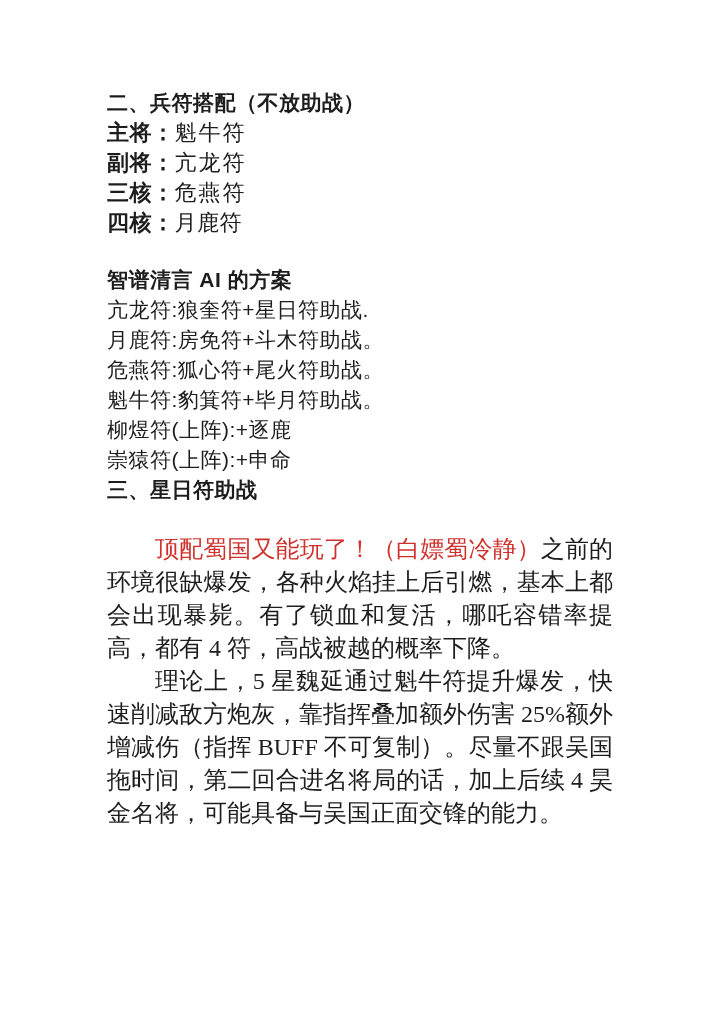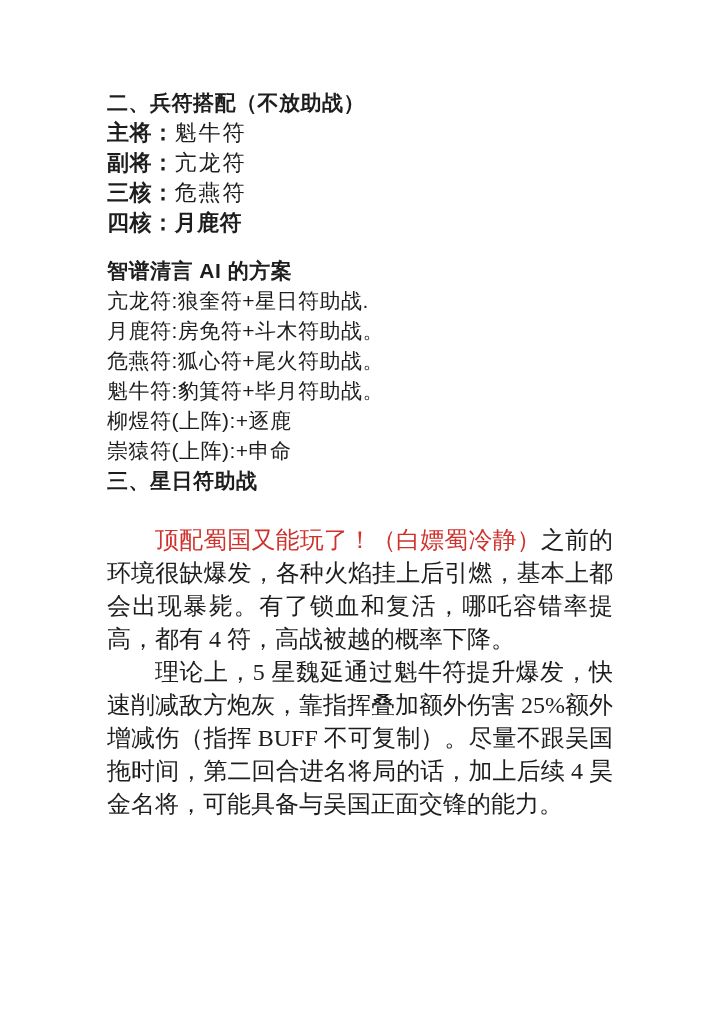--- a/index.html
+++ b/index.html
@@ -37,26 +37,26 @@
     font-weight: bold;
     letter-spacing: 0.5px;
   }
   .role-value {
     font-family: "Liberation Serif", serif;
     font-weight: normal;
     letter-spacing: 2px;
   }
   .role-value.bold-sans {
     font-family: "Liberation Sans", sans-serif;
-    font-weight: bold;
+    font-weight: normal;
     letter-spacing: 0.5px;
   }
   
   .plan-heading {
-    margin-top: 18px;
+    margin-top: 27px;
   }
   .plan-line {
     font-family: "Liberation Sans", sans-serif;
     font-weight: normal;
     font-size: 21px;
     line-height: 30px;
     letter-spacing: 0.5px;
     white-space: nowrap;
   }
   

